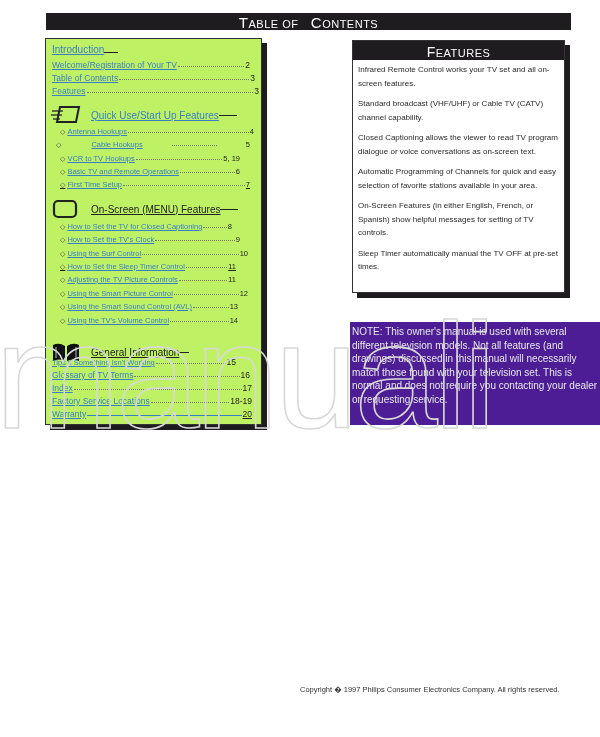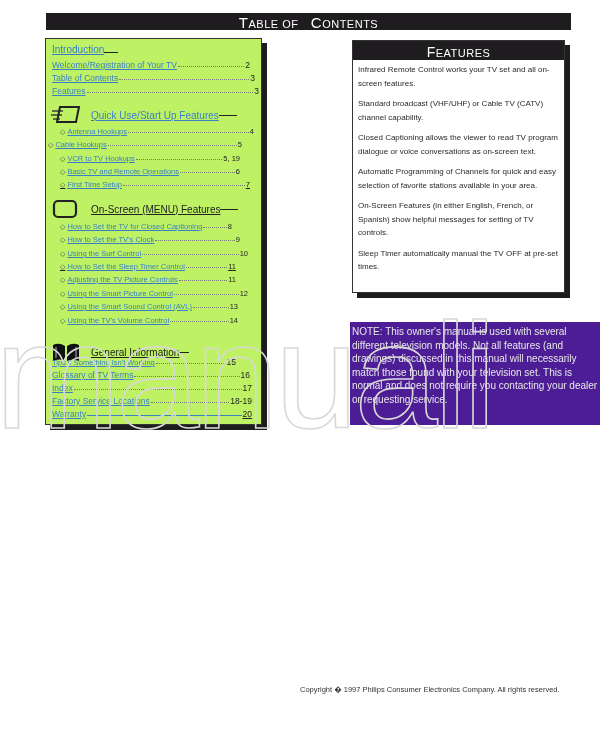--- a/index.html
+++ b/index.html
@@ -131,21 +131,21 @@
       <span class="line" style="width:18px;"></span>
   </div>
 
   <div class="sub">
     <div class="row" style="left:14px; top:88px; width:194px;">
       <span class="bullet">◇</span>
       <span class="lnk">Antenna Hookups</span>
       <span class="dots"></span>
       <span class="pg">4</span>
     </div>
-    <div class="row" style="left:2px; top:101px; width:194px;">
+    <div class="row" style="left:10px; top:101px; width:194px;gap:28px;">
       <span class="bullet">◇</span>
       <span class="lnk">Cable Hookups</span>
       <span class="dots"></span>
       <span class="pg">5</span>
     </div>
     <div class="row" style="left:14px; top:115px; width:180px;">
       <span class="bullet">◇</span>
       <span class="lnk">VCR to TV Hookups</span>
       <span class="dots"></span>
       <span class="pg">5, 19</span>

